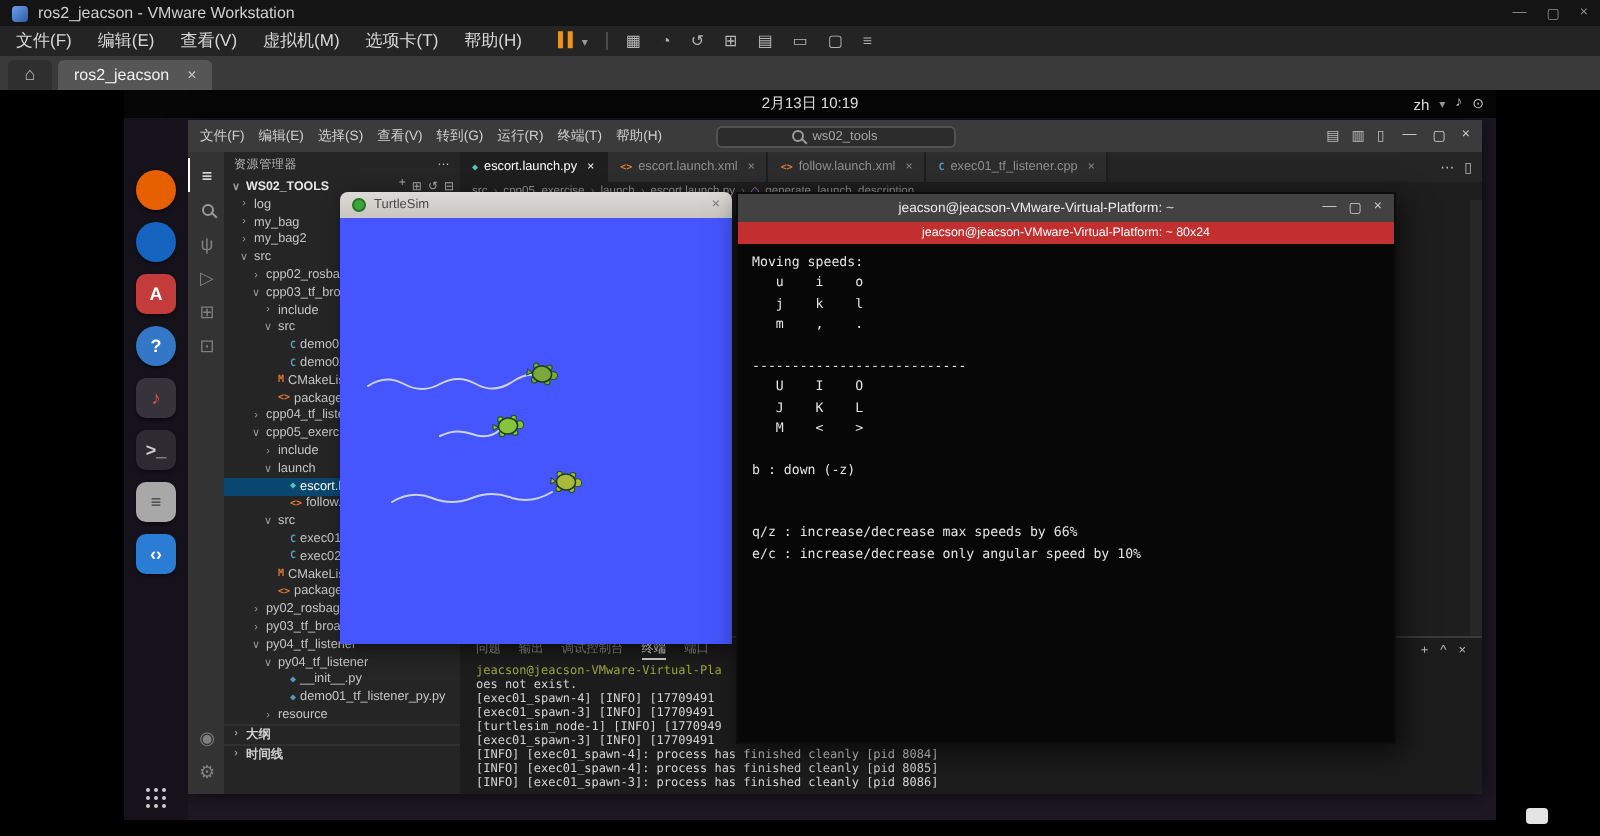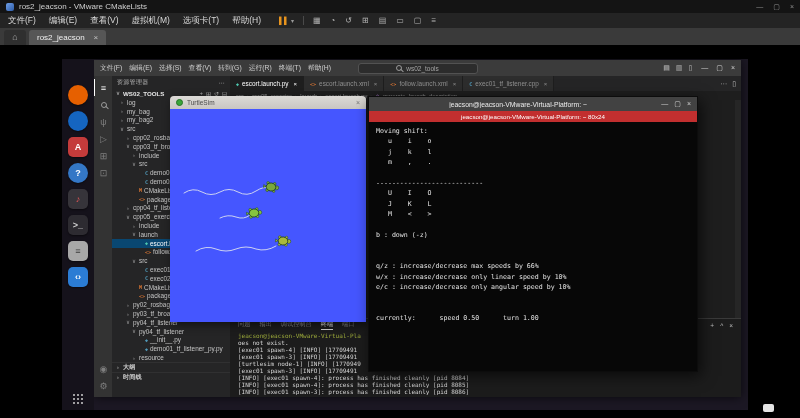--- a/index.html
+++ b/index.html
@@ -121,21 +121,21 @@
     font-size:6.6px;line-height:10.4px;color:#e4e4e4;overflow:hidden}
   .tline{white-space:pre}
 </style>
 </head>
 <body>
 
 <div class="screen">
 
   <div class="vmw-titlebar">
     <span class="vmw-logo"></span>
-    <span>ros2_jeacson - VMware CMakeLists</span>
+    <span>ros2_jeacson - VMware Workstation</span>
     <span class="vmw-ctrls" id="vmw-ctrls">
         <span class="wc">—</span>
         <span class="wc">▢</span>
         <span class="wc">×</span>
       </span>
   </div>
 
   <div class="vmw-menubar">
     <span id="vmw-menus">
         <span class="vmw-menu">文件(F)</span>
@@ -165,20 +165,31 @@
   <div class="vmw-tabbar">
     <span class="vmw-home">⌂</span>
     <span class="vmw-tab">
       <span>ros2_jeacson</span>
       <span class="tab-x">×</span>
     </span>
   </div>
 
   <div class="viewport">
 
+    <div class="topbar">
+      <span class="clock">2月13日 10:19</span>
+      <span class="tray">
+        <span>zh</span>
+        <span class="caret">▾</span>
+        <span id="tray-icons">
+            <span>♪</span>
+            <span>⊙</span>
+          </span>
+      </span>
+    </div>
 
     <div class="desktop">
 
       <div class="dock">
         <div id="dock-items">
             <div class="dock-item circle" style="background: rgb(230, 96, 0); color: rgb(255, 217, 160);"></div>
             <div class="dock-item circle" style="background: rgb(21, 101, 192); color: rgb(255, 255, 255);"></div>
             <div class="dock-item square" style="background: rgb(196, 59, 59); color: rgb(255, 255, 255);">A</div>
             <div class="dock-item circle" style="background: rgb(52, 119, 198); color: rgb(255, 255, 255);">?</div>
             <div class="dock-item square" style="background: rgb(54, 52, 58); color: rgb(224, 85, 85);">♪</div>
@@ -516,39 +527,37 @@
           <span id="tp-ctrls">
               <span class="wc">—</span>
               <span class="wc">▢</span>
               <span class="wc">×</span>
             </span>
         </div>
         <div class="tp-redbar">
           <span>jeacson@jeacson-VMware-Virtual-Platform: ~ 80x24</span>
         </div>
         <div class="tp-body" id="tp-body">
-            <div class="tline">Moving shift:</div>
+            <div class="tline">Moving speeds:</div>
             <div class="tline">   u    i    o</div>
             <div class="tline">   j    k    l</div>
             <div class="tline">   m    ,    .</div>
             <div class="tline">&nbsp;</div>
             <div class="tline">---------------------------</div>
             <div class="tline">   U    I    O</div>
             <div class="tline">   J    K    L</div>
             <div class="tline">   M    &lt;    &gt;</div>
             <div class="tline">&nbsp;</div>
             <div class="tline">b : down (-z)</div>
             <div class="tline">&nbsp;</div>
             <div class="tline">&nbsp;</div>
             <div class="tline">q/z : increase/decrease max speeds by 66%</div>
-            <div class="tline">w/x : increase/decrease only linear speed by 10%</div>
             <div class="tline">e/c : increase/decrease only angular speed by 10%</div>
             <div class="tline">&nbsp;</div>
             <div class="tline">&nbsp;</div>
-            <div class="tline">currently:      speed 0.50      turn 1.00</div>
           </div>
       </div>
 
     </div>
 
     <div class="vmw-statusicon"></div>
   </div>
 </div>
 
 </body></html>

